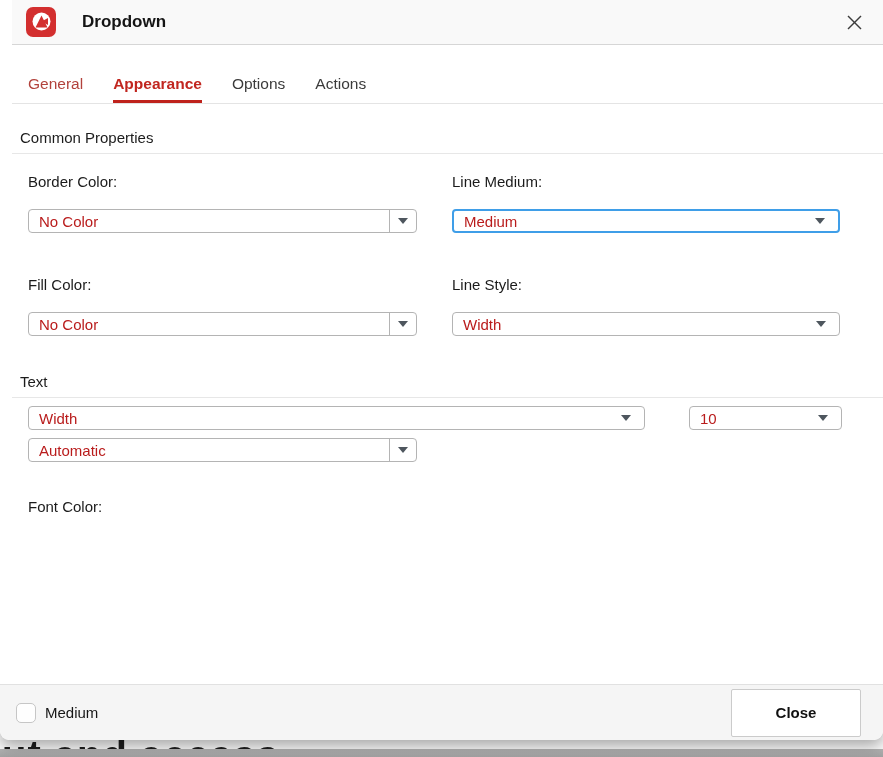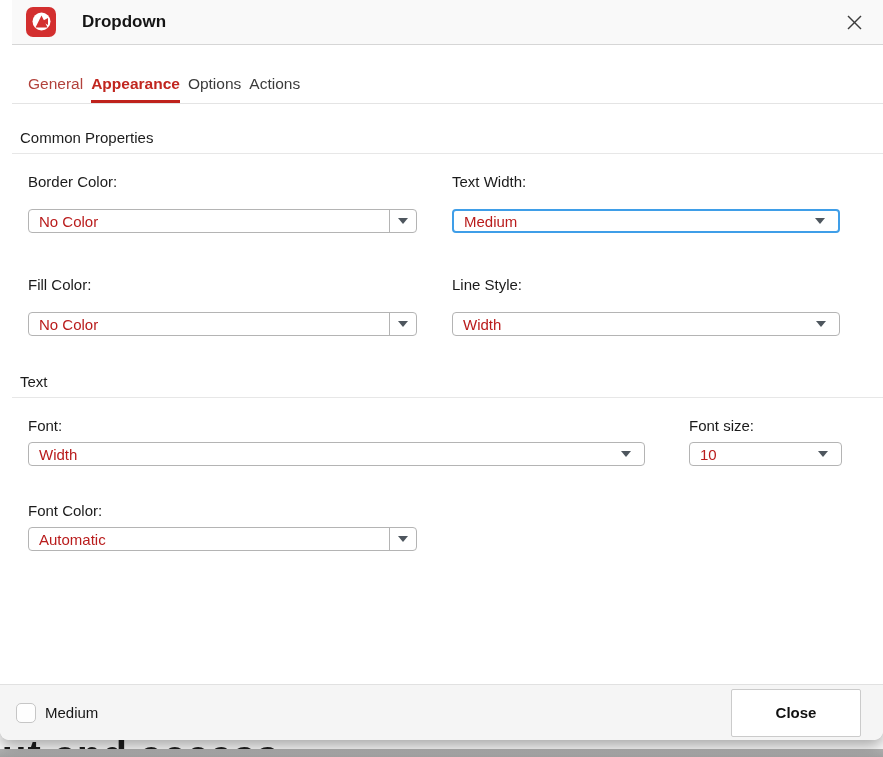--- a/index.html
+++ b/index.html
@@ -21,21 +21,21 @@
 
   
   .titlebar { height:45px; background:#f9f9f9; border-bottom:1px solid #d6d6d6;
               display:flex; align-items:center; }
   .app-logo { width:30px; height:30px; margin-left:14px; flex:0 0 auto; }
   .title { margin-left:26px; font-size:17px; font-weight:600; color:#141414; }
   .close-btn { margin-left:auto; margin-right:12px; width:34px; height:34px;
                display:flex; align-items:center; justify-content:center; cursor:pointer; }
 
   
-  .tabbar { display:flex; gap:8px; padding:30px 0 0 16px; border-bottom:1px solid #e4e4e4; }
+  .tabbar { display:flex; gap:30px; padding:30px 0 0 16px; border-bottom:1px solid #e4e4e4; }
   .tab { font-size:15.5px; padding-bottom:7px; border-bottom:3px solid transparent;
          color:#3b3b3b; cursor:pointer; }
   .tab-general { color:#b2423c; }
   .tab.active { color:#c1261f; font-weight:700; border-bottom-color:#bf221c; }
 
   
   .section-header { margin-top:25px; padding-left:8px; font-size:15px; color:#1c1c1c; }
   .section-divider { margin-top:7px; border-bottom:1px solid #e7e7e7; }
 
   .row { display:flex; padding-left:16px; }
@@ -105,21 +105,21 @@
     <div class="tab">Options</div>
     <div class="tab">Actions</div>
   </div>
 
   <div class="section-header">Common Properties</div>
   <div class="section-divider"></div>
 
   <div class="row mt-label1">
     <div class="field-label w-left">Border Color:</div>
     <div class="gap-cols"></div>
-    <div class="field-label w-right">Text Width:</div>
+    <div class="field-label w-right">Line Medium:</div>
   </div>
 
   <div class="row mt-combo">
     <div class="combo w-left">
       <span class="value">No Color</span>
       <span class="arrow-btn">
           <span class="tri"></span>
         </span>
     </div>
     <div class="gap-cols"></div>
@@ -149,52 +149,47 @@
       <span class="value">Width</span>
       <span class="arrow-plain">
           <span class="tri"></span>
         </span>
     </div>
   </div>
 
   <div class="section-header" style="margin-top:37px">Text</div>
   <div class="section-divider"></div>
 
-  <div class="row mt-label1">
-    <div class="field-label w-font">Font:</div>
-    <div class="gap-font"></div>
-    <div class="field-label w-size">Font size:</div>
-  </div>
 
   <div class="row" style="margin-top:8px">
     <div class="combo w-font">
       <span class="value">Width</span>
       <span class="arrow-plain">
           <span class="tri"></span>
         </span>
     </div>
     <div class="gap-font"></div>
     <div class="combo w-size">
       <span class="value">10</span>
       <span class="arrow-plain">
           <span class="tri"></span>
         </span>
     </div>
   </div>
 
-  <div class="row" style="margin-top:36px">
-    <div class="field-label w-left">Font Color:</div>
-  </div>
   <div class="row" style="margin-top:8px">
     <div class="combo w-left">
       <span class="value">Automatic</span>
       <span class="arrow-btn">
           <span class="tri"></span>
         </span>
     </div>
+  </div>
+  <div class="row" style="margin-top:36px">
+    <div class="field-label w-left">Font Color:</div>
   </div>
 
   <div class="footer">
     <div class="checkbox"></div>
     <div class="checkbox-label">Medium</div>
     <div class="close-button">Close</div>
   </div>
 
 </div>
 

